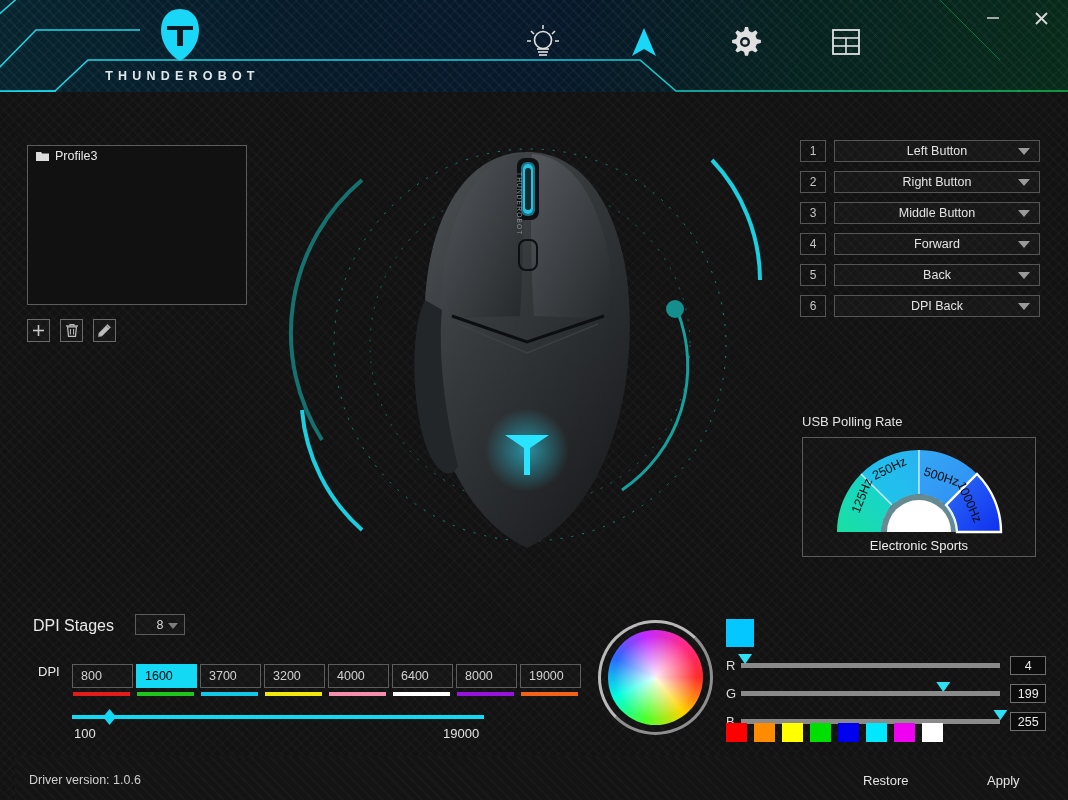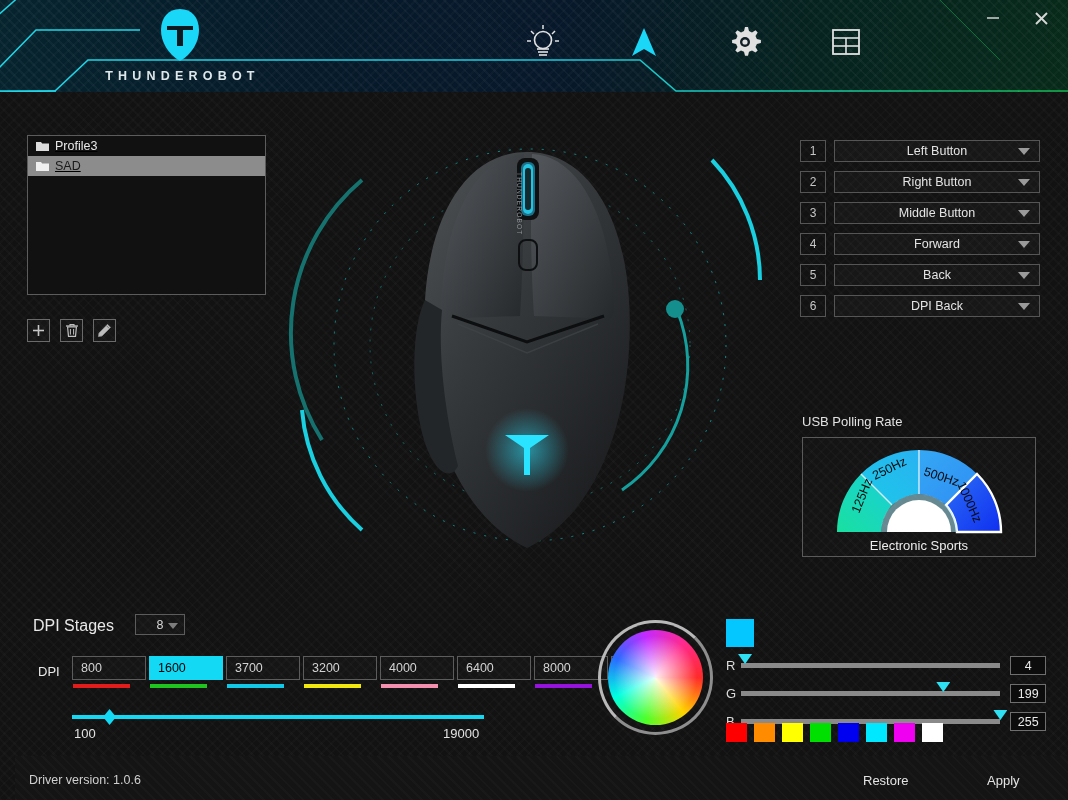--- a/index.html
+++ b/index.html
@@ -58,25 +58,24 @@
     position: absolute; right: 14px; top: 5px;
     display: flex; align-items: center; gap: 22px;
   }
   .win-btn {
     width: 26px; height: 26px; display: flex; align-items: center; justify-content: center;
     color: #c8c8c8; cursor: pointer;
   }
 
   
   .profile-list {
-    position: absolute; left: 27px; top: 135px;
-    width: 239px; height: 160px;
+    position: absolute; left: 27px; top: 145px;
+    width: 220px; height: 160px;
     background: #111111;
     border: 1px solid #5c5c5c;
-    text-decoration: underline;
   }
   .profile-row {
     height: 20px; display: flex; align-items: center; gap: 6px;
     padding-left: 8px; font-size: 12.5px; cursor: pointer;
   }
   .profile-row.normal { color: #e8e8e8; }
   .profile-row.selected { background: #8c8c8c; color: #1a1a1a; }
   .folder-ico { width: 13px; height: 10px; flex: none; }
 
   .profile-btns {
@@ -159,21 +158,21 @@
   }
   .stages-caret {
     position: absolute; right: 6px; top: 8px;
     width: 0; height: 0;
     border-left: 5px solid transparent; border-right: 5px solid transparent;
     border-top: 6px solid #7d7d7d;
   }
 
   .dpi-label { position: absolute; left: 38px; top: 664px; color: #e8e8e8; font-size: 13px; }
   .dpi-cells { position: absolute; left: 72px; top: 656px; display: flex; gap: 3px; }
-  .dpi-cell { width: 74px; }
+  .dpi-cell { width: 61px; margin-top: 8px; }
   .dpi-val {
     height: 24px; border: 1px solid #5c5c5c;
     display: flex; align-items: center; padding-left: 8px;
     color: #d3d3d3; font-size: 12.5px; cursor: pointer;
     background: rgba(255,255,255,0.015);
   }
   .dpi-val.active { background: #14d9f5; color: #000; border-color: #14d9f5; padding-left: 8px; }
   .dpi-bar { height: 4px; margin-top: 4px; width: 57px; margin-left: 1px; }
 
   .dpi-slider { position: absolute; left: 72px; top: 715px; width: 412px; height: 4px; background: #14d9f5; }
@@ -326,26 +325,20 @@
     </div>
   </div>
 
   <div class="profile-list">
     <div class="profile-row normal">
       <svg class="folder-ico" viewBox="0 0 13 10">
         <path d="M0 1 h5 l1.2 1.6 H13 V10 H0 Z" fill="#dcdcdc"></path>
       </svg>
       <span>Profile3</span>
     </div>
-    <div class="profile-row selected">
-      <svg class="folder-ico" viewBox="0 0 13 10">
-        <path d="M0 1 h5 l1.2 1.6 H13 V10 H0 Z" fill="#f0f0f0"></path>
-      </svg>
-      <span>SAD</span>
-    </div>
   </div>
 
   <div class="profile-btns">
     <div class="pbtn">
       <svg width="15" height="15" viewBox="0 0 15 15">
         <line x1="7.5" y1="2" x2="7.5" y2="13" stroke="#c6c6c6" stroke-width="1.6"></line>
         <line x1="2" y1="7.5" x2="13" y2="7.5" stroke="#c6c6c6" stroke-width="1.6"></line>
       </svg>
     </div>
     <div class="pbtn">

